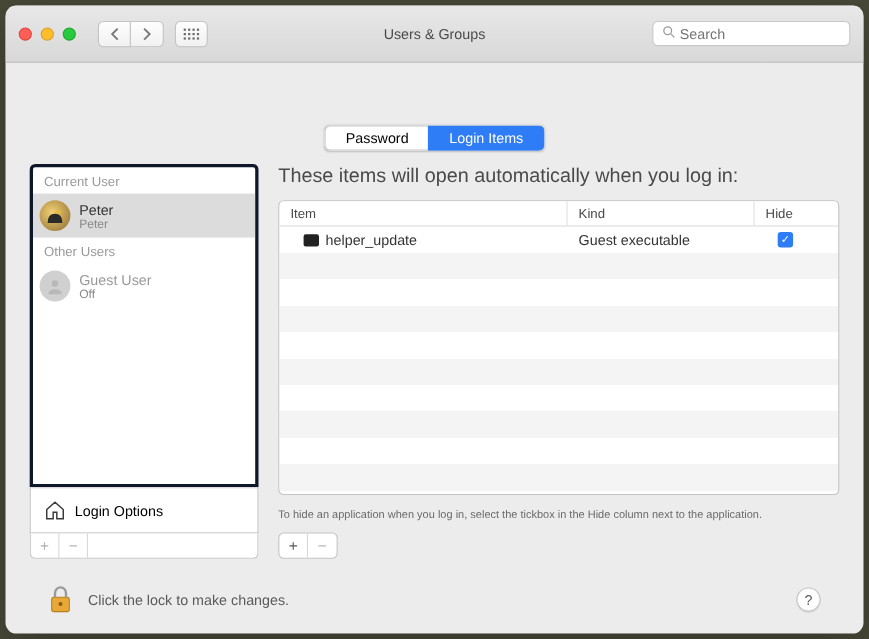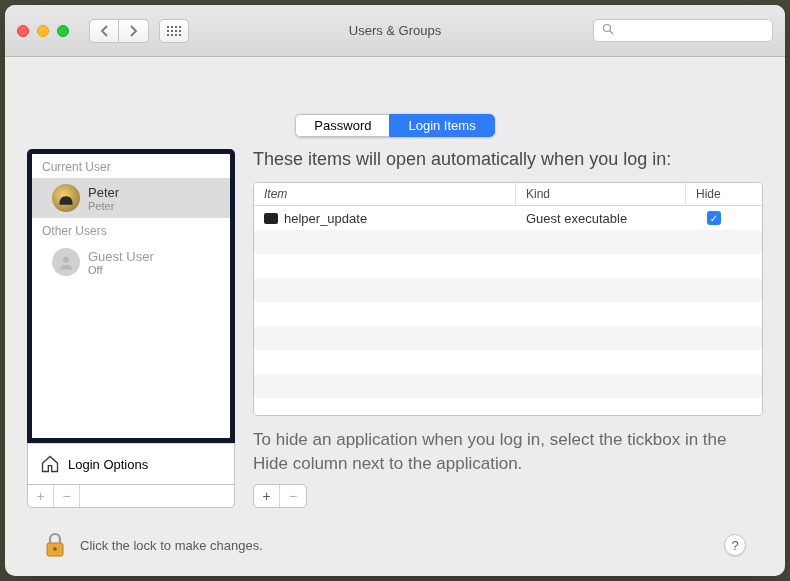--- a/index.html
+++ b/index.html
@@ -29,57 +29,57 @@
     .segcontrol-row { display: flex; justify-content: center; padding: 16px 0 12px; }
     .segcontrol { display: flex; border-radius: 5px; overflow: hidden; box-shadow: 0 0.5px 2px rgba(0,0,0,0.2); }
     .seg { padding: 3px 18px; font-size: 13px; background: #fff; border: 1px solid #c4c4c4; cursor: pointer; }
     .seg:first-child { border-radius: 5px 0 0 5px; border-right: none; }
     .seg:last-child { border-radius: 0 5px 5px 0; }
     .seg.active { background: #2e7cf6; color: #fff; border-color: #2e7cf6; }
     
     .main-row { flex: 1; display: flex; padding: 0 22px 10px; gap: 18px; }
     
     .sidebar { width: 208px; display: flex; flex-direction: column; }
-    .user-list { flex: 1; background: #fff; border: 5px solid #0f172a; border-radius: 5px 5px 0 0; overflow: hidden; }
+    .user-list { flex: 1; background: #fff; border: 3px solid #0f172a; border-radius: 5px 5px 0 0; overflow: hidden; }
     .section-hdr { padding: 6px 10px 4px; font-size: 12px; color: #9a9a9a; }
-    .user-item { display: flex; align-items: center; padding: 6px 20px; gap: 8px; }
+    .user-item { display: flex; align-items: center; padding: 6px 6px; gap: 8px; }
     .user-item.selected { background: #dcdcdc; }
     .avatar { width: 28px; height: 28px; border-radius: 50%; background: #d0d0d0; display: flex; align-items: center; justify-content: center; color: #9a9a9a; overflow: hidden; }
     .avatar.peter { background: radial-gradient(circle at 40% 40%, #f2d074, #8a6a30); }
     .avatar.peter svg { width: 20px; height: 20px; }
     .user-text { display: flex; flex-direction: column; }
     .user-name { font-size: 13px; color: #333; }
     .user-name.dim { color: #9a9a9a; }
     .user-role { font-size: 11px; color: #8a8a8a; }
     
     .login-opts { display: flex; align-items: center; gap: 8px; padding: 10px 12px; background: #fff; border: 1px solid #c4c4c4; border-top: 1px solid #d8d8d8; font-size: 13px; }
     .house-icon { width: 20px; height: 20px; }
     .pm-row { display: flex; background: #fff; border: 1px solid #c4c4c4; border-top: none; border-radius: 0 0 5px 5px; }
     .pm-btn { width: 26px; height: 22px; display: flex; align-items: center; justify-content: center; font-size: 14px; color: #b0b0b0; border-right: 1px solid #d8d8d8; }
     
     .right-panel { flex: 1; display: flex; flex-direction: column; }
     .desc { font-size: 18px; color: #4a4a4a; margin-bottom: 12px; }
     .table { border: 1px solid #c4c4c4; border-radius: 5px; overflow: hidden; background: #fff; flex: 1; display: flex; flex-direction: column; }
     .thead { display: flex; background: #fff; border-bottom: 1px solid #d8d8d8; }
     .th { padding: 4px 10px; font-size: 12px; color: #4a4a4a; border-right: 1px solid #e0e0e0; }
-    .th.c-item { flex: 1; font-style: italic; }
+    .th.c-item { flex: 1; }
     .th.c-kind { width: 170px; }
     .th.c-hide { width: 56px; border-right: none; }
     .th.c-sp { width: 14px; border-right: none; }
     .tbody { flex: 1; background: repeating-linear-gradient(#fff 0 24px, #f4f4f4 24px 48px); }
     .trow { display: flex; align-items: center; height: 24px; }
     .td { padding: 0 10px; font-size: 13px; color: #333; }
-    .td.c-item { flex: 1; display: flex; align-items: center; gap: 6px; }
+    .td.c-item { flex: 1; display: flex; align-items: center; gap: 6px; margin-left: 12px; }
     .td.c-kind { width: 170px; }
     .td.c-hide { width: 56px; display: flex; justify-content: center; }
     .td.c-sp { width: 14px; }
     .term-icon { width: 14px; height: 11px; background: #222; border-radius: 2px; }
     .chk { width: 14px; height: 14px; background: #2e7cf6; border-radius: 3px; display: flex; align-items: center; justify-content: center; color: #fff; font-size: 10px; }
     
-    .hint { font-size: 17px; color: #6a6a6a; margin: 12px 0 8px; line-height: 1.4; }
+    .hint { font-size: 10px; color: #6a6a6a; margin: 12px 0 8px; line-height: 1.4; }
     .pm-row2 { display: flex; border: 1px solid #c4c4c4; border-radius: 5px; width: fit-content; background: #fff; }
     .pm-row2 .pm-btn { color: #5a5a5a; }
     .pm-row2 .pm-btn:last-child { border-right: none; color: #b0b0b0; }
     
     .footer { display: flex; align-items: center; padding: 14px 39px 18px; gap: 14px; }
     .lock-icon { width: 22px; height: 26px; }
     .lock-text { font-size: 13px; color: #5a5a5a; flex: 1; }
     .help-btn { width: 22px; height: 22px; border-radius: 50%; background: #fff; border: 1px solid #c4c4c4; display: flex; align-items: center; justify-content: center; font-size: 13px; color: #5a5a5a; box-shadow: 0 1px 1px rgba(0,0,0,0.1); }
   </style>
 </head>
@@ -121,20 +121,21 @@
       </div>
     </div>
     <div class="title">Users &amp; Groups</div>
     <div class="search-box">
       <span class="search-ic">
         <svg width="12" height="12" viewBox="0 0 12 12">
             <circle cx="5" cy="5" r="3.5" stroke="#999" stroke-width="1.2" fill="none"></circle>
             <line x1="8" y1="8" x2="11" y2="11" stroke="#999" stroke-width="1.2"></line>
           </svg>
       </span>
+      <input type="text" placeholder="Search" style="">
     </div>
   </div>
 
   <div class="content">
     <div class="segcontrol-row">
       <div class="segcontrol">
         <div class="seg">Password</div>
         <div class="seg active">Login Items</div>
       </div>
     </div>

